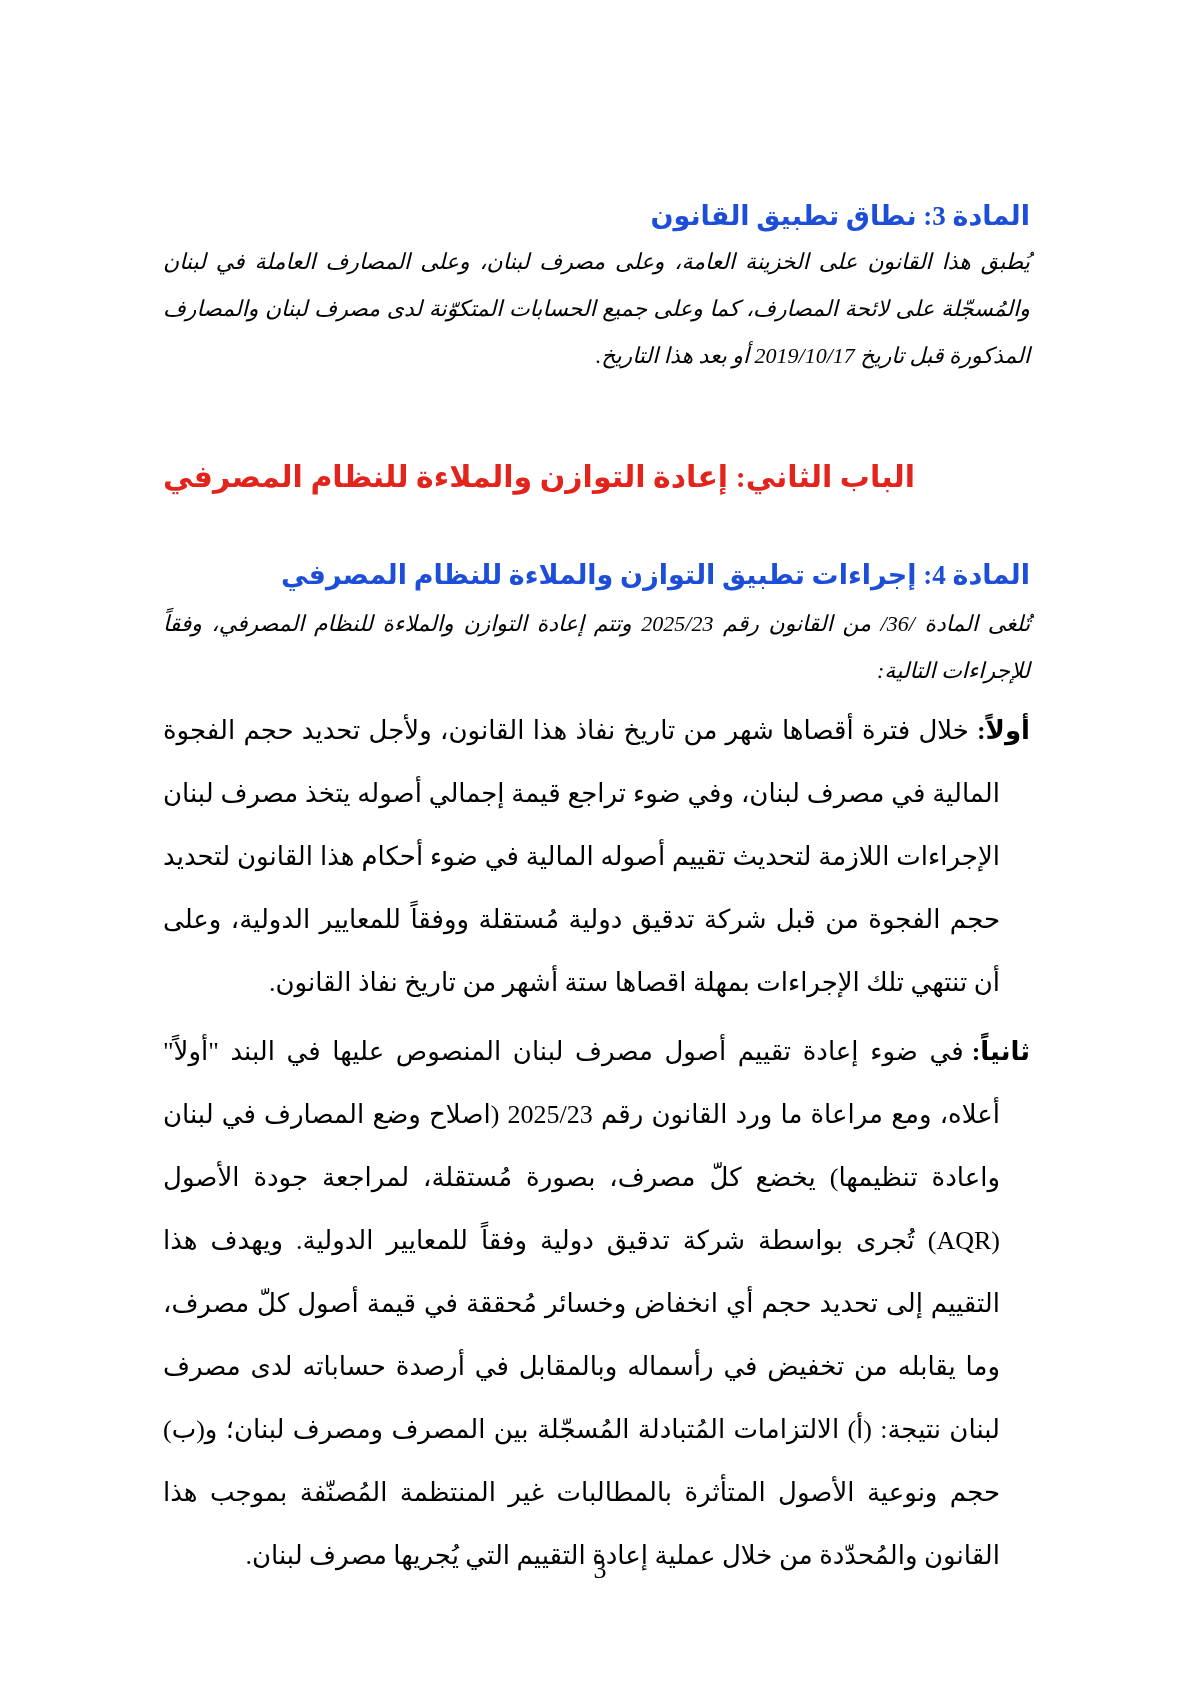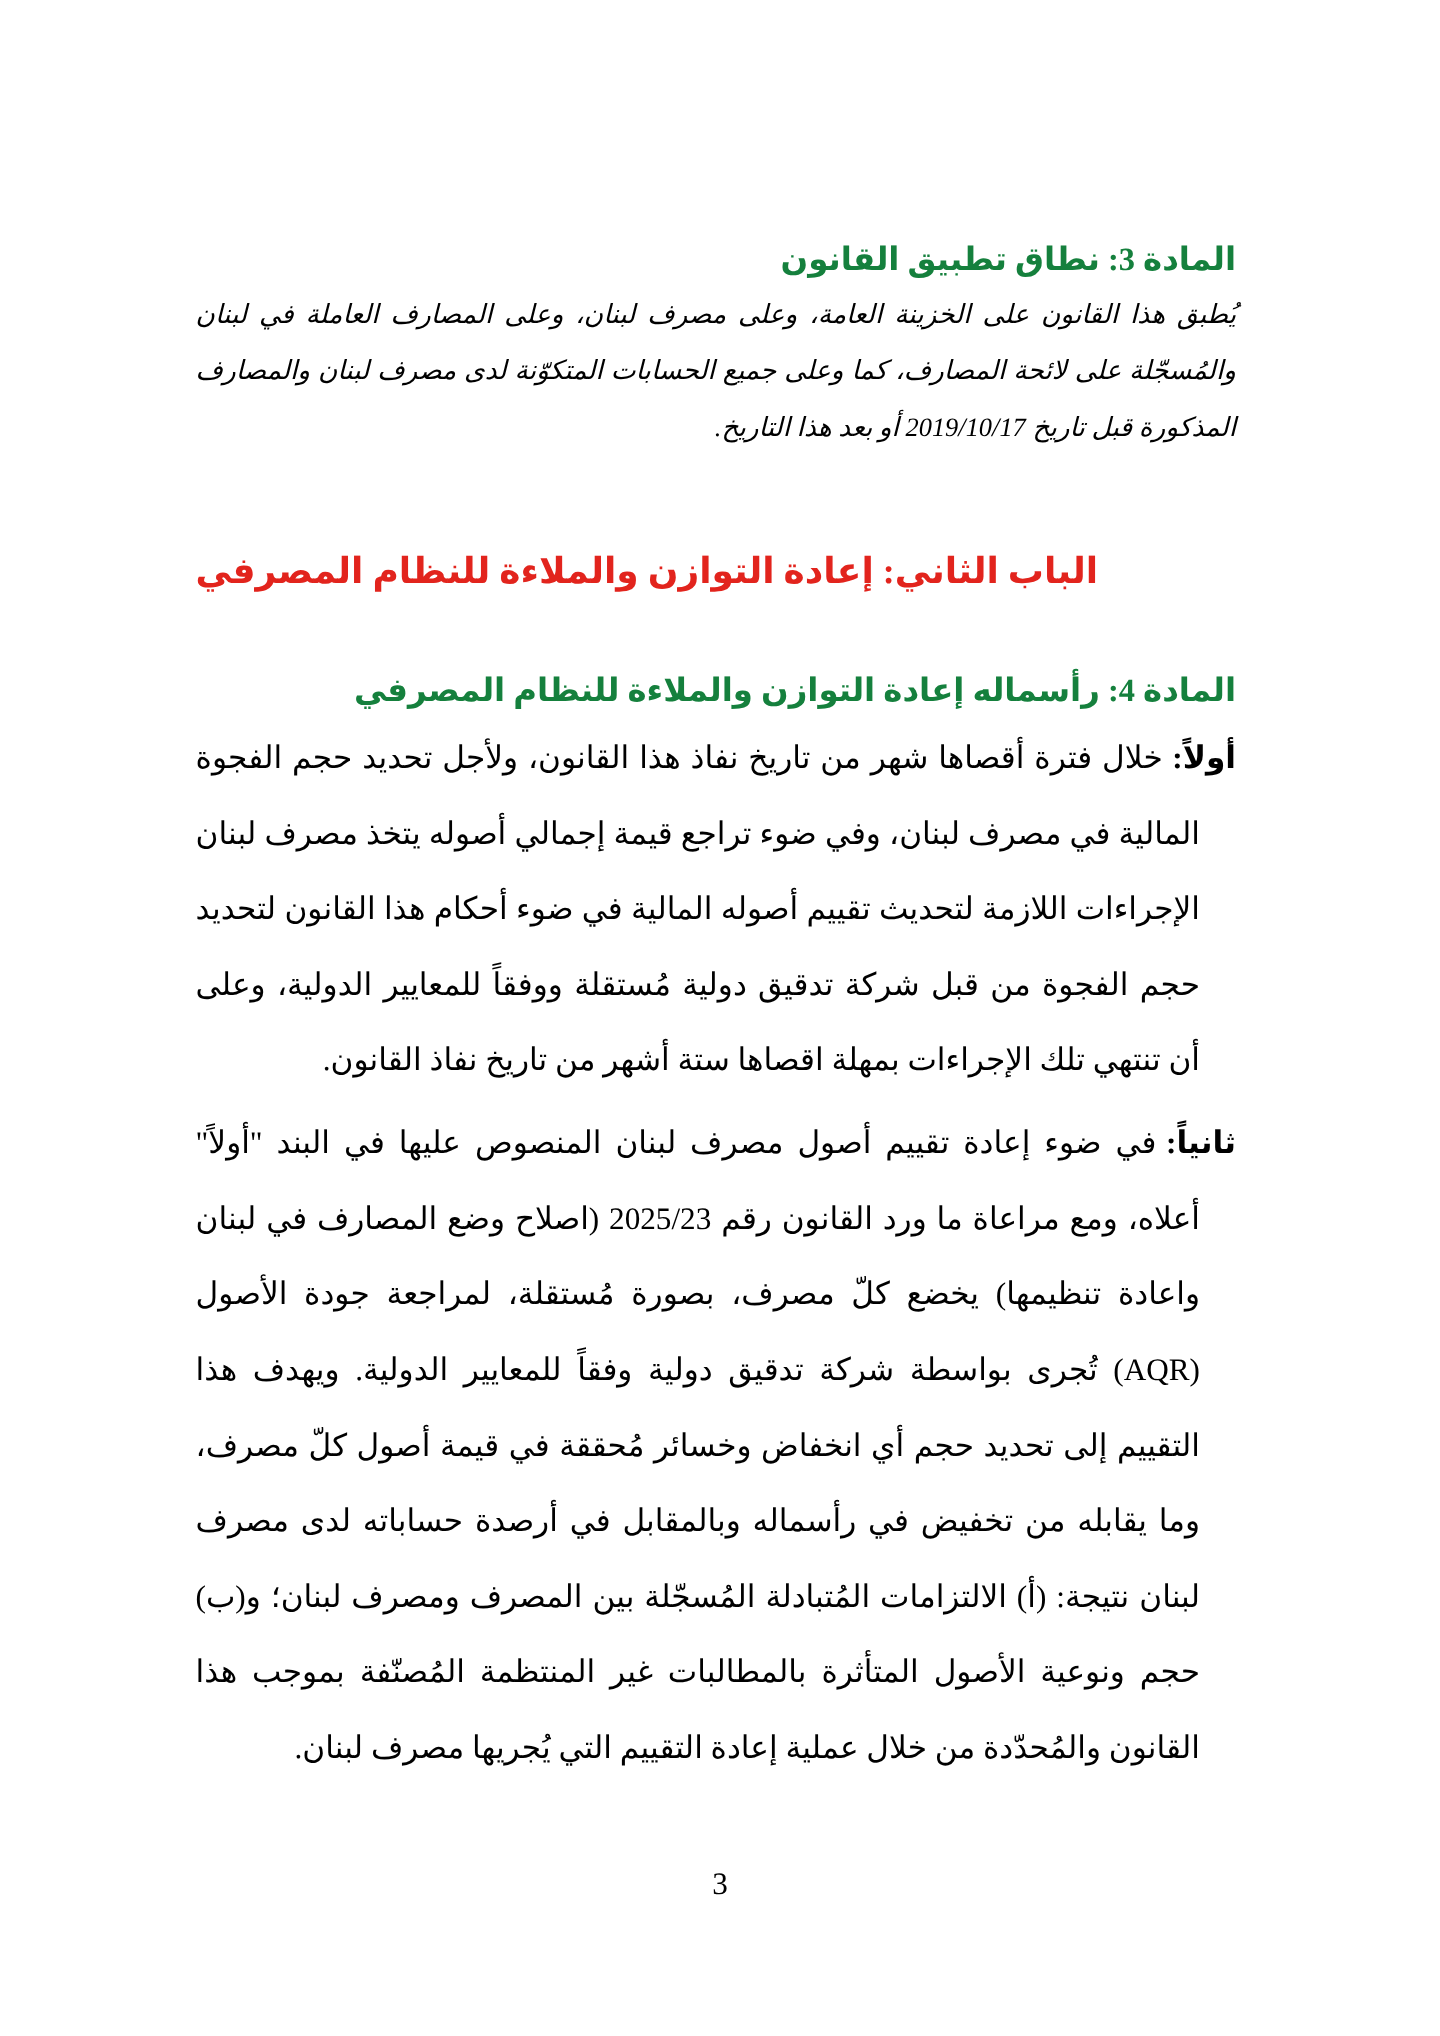--- a/index.html
+++ b/index.html
@@ -14,21 +14,21 @@
     background: #ffffff;
     direction: rtl;
     font-family: "Liberation Serif", "DejaVu Sans", serif;
     color: #000000;
     overflow: hidden;
   }
   .content {
     padding: 196px 170px 0 163px; 
   }
   .article-heading {
-    color: #15803d;
+    color: #1d4ed8;
     font-size: 27px;
     font-weight: bold;
     line-height: 40px;
     text-align: right;
     margin: 0;
   }
   .body-par {
     font-size: 22px;
     line-height: 47px;
     text-align: justify;
@@ -78,22 +78,23 @@
 <div class="page">
   <div class="content">
 
     <h2 class="article-heading">المادة 3: نطاق تطبيق القانون</h2>
 
     <p class="body-par par-first">يُطبق هذا القانون على الخزينة العامة، وعلى مصرف لبنان، وعلى المصارف العاملة في لبنان والمُسجّلة على لائحة المصارف، كما وعلى جميع الحسابات المتكوّنة لدى مصرف لبنان والمصارف المذكورة قبل تاريخ 2019/10/17 أو بعد هذا التاريخ.</p>
 
 
     <h1 class="chapter-heading">الباب الثاني: إعادة التوازن والملاءة للنظام المصرفي</h1>
 
-    <h2 class="article-heading article4-heading">المادة 4: رأسماله إعادة التوازن والملاءة للنظام المصرفي</h2>
+    <h2 class="article-heading article4-heading">المادة 4: إجراءات تطبيق التوازن والملاءة للنظام المصرفي</h2>
 
+    <p class="body-par intro-par">تُلغى المادة /36/ من القانون رقم 2025/23 وتتم إعادة التوازن والملاءة للنظام المصرفي، وفقاً للإجراءات التالية:</p>
 
     <p class="clause clause-first">
       <strong class="clause-label">أولاً:</strong><span>خلال فترة أقصاها شهر من تاريخ نفاذ هذا القانون، ولأجل تحديد حجم الفجوة المالية في مصرف لبنان، وفي ضوء تراجع قيمة إجمالي أصوله يتخذ مصرف لبنان الإجراءات اللازمة لتحديث تقييم أصوله المالية في ضوء أحكام هذا القانون لتحديد حجم الفجوة من قبل شركة تدقيق دولية مُستقلة ووفقاً للمعايير الدولية، وعلى أن تنتهي تلك الإجراءات بمهلة اقصاها ستة أشهر من تاريخ نفاذ القانون.</span>
     </p>
 
     <p class="clause clause-second">
       <strong class="clause-label">ثانياً:</strong><span>في ضوء إعادة تقييم أصول مصرف لبنان المنصوص عليها في البند "أولاً" أعلاه، ومع مراعاة ما ورد القانون رقم 2025/23 (اصلاح وضع المصارف في لبنان واعادة تنظيمها) يخضع كلّ مصرف، بصورة مُستقلة، لمراجعة جودة الأصول (AQR) تُجرى بواسطة شركة تدقيق دولية وفقاً للمعايير الدولية. ويهدف هذا التقييم إلى تحديد حجم أي انخفاض وخسائر مُحققة في قيمة أصول كلّ مصرف، وما يقابله من تخفيض في رأسماله وبالمقابل في أرصدة حساباته لدى مصرف لبنان نتيجة: (أ) الالتزامات المُتبادلة المُسجّلة بين المصرف ومصرف لبنان؛ و(ب) حجم ونوعية الأصول المتأثرة بالمطالبات غير المنتظمة المُصنّفة بموجب هذا القانون والمُحدّدة من خلال عملية إعادة التقييم التي يُجريها مصرف لبنان.</span>
     </p>
 
   </div>

